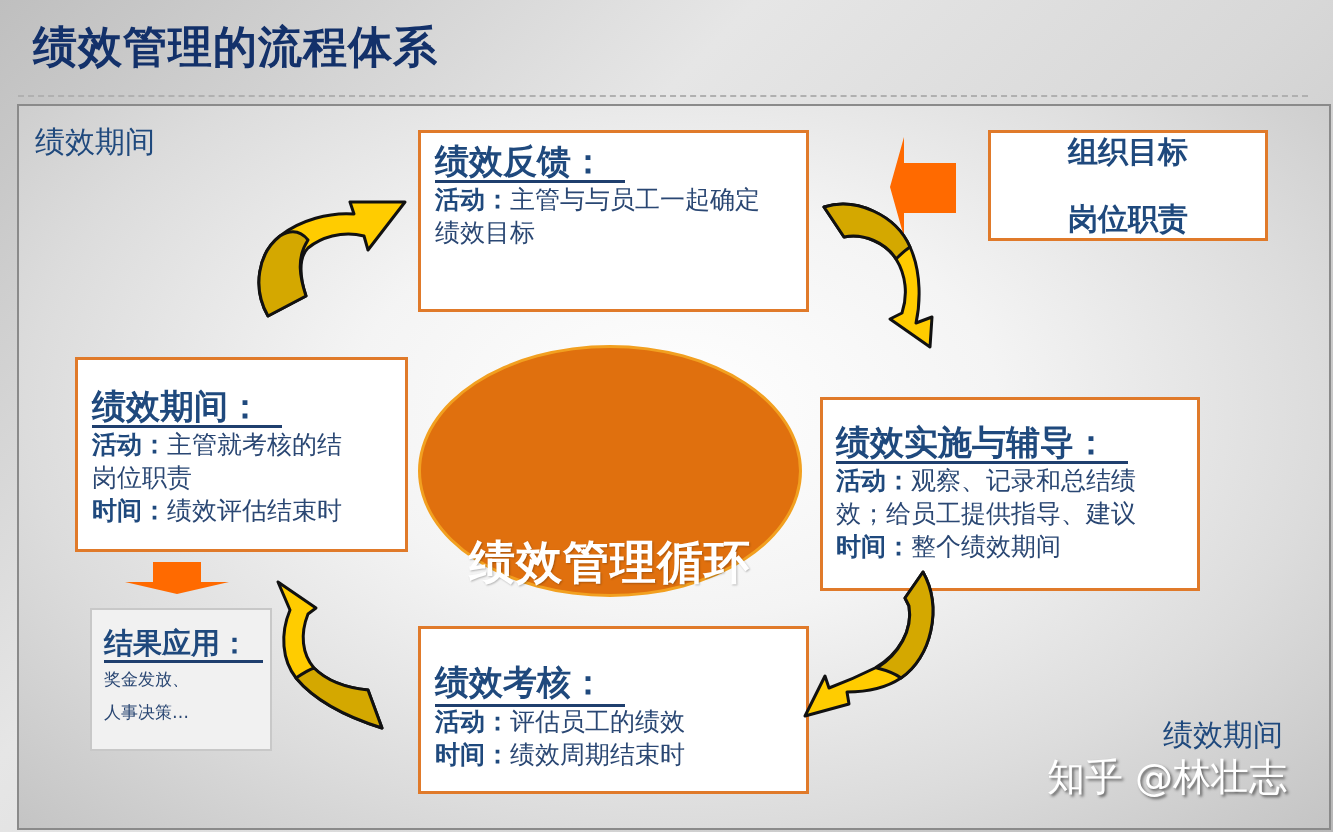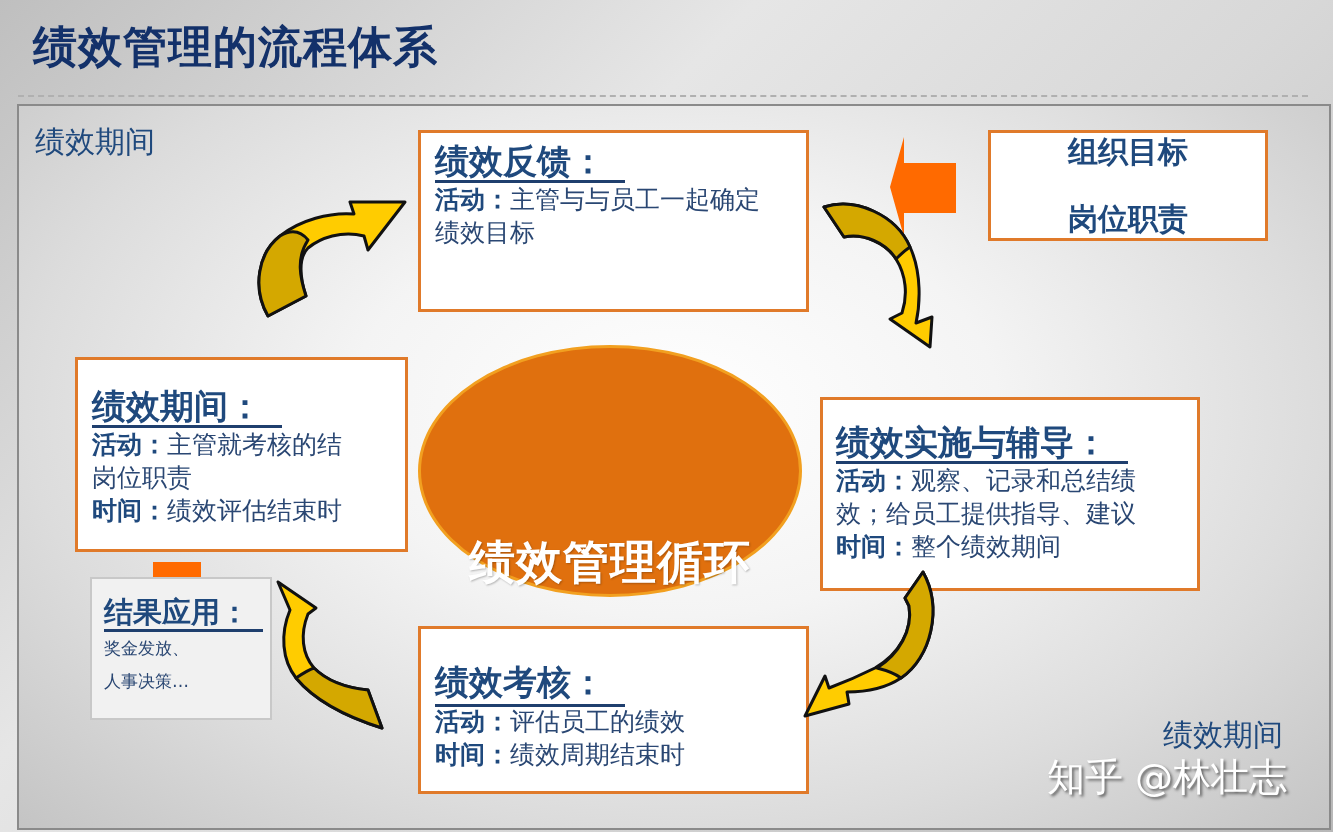--- a/index.html
+++ b/index.html
@@ -47,21 +47,21 @@
     color: #fff; font-size: 46px; font-weight: bold; letter-spacing: 1px;
     text-shadow: 1px 1px 2px rgba(0,0,0,0.25);
   }
   .org-box {
     position: absolute; left: 988px; top: 130px; width: 280px; height: 111px;
     background: #fff; border: 3px solid #e07a2a;
     display: flex; flex-direction: column; align-items: center; justify-content: space-between;
   }
   .org-box span { font-size: 30px; font-weight: bold; color: #1f497d; line-height: 38px; }
   .result-box {
-    position: absolute; left: 90px; top: 577px; width: 182px; height: 143px;
+    position: absolute; left: 90px; top: 608px; width: 182px; height: 143px;
     background: #f1f1f1; border: 2px solid #c8c8c8;
     padding: 18px 0 0 12px;
   }
   .result-box .head {
     display: inline-block; font-size: 29px; font-weight: bold; color: #1f497d;
     border-bottom: 3px solid #1f3f6e; padding-right: 14px; line-height: 1.1;
   }
   .result-box .line { font-size: 17px; line-height: 33px; color: #2a4773; }
   .watermark {
     position: absolute; left: 1047px; top: 752px;

